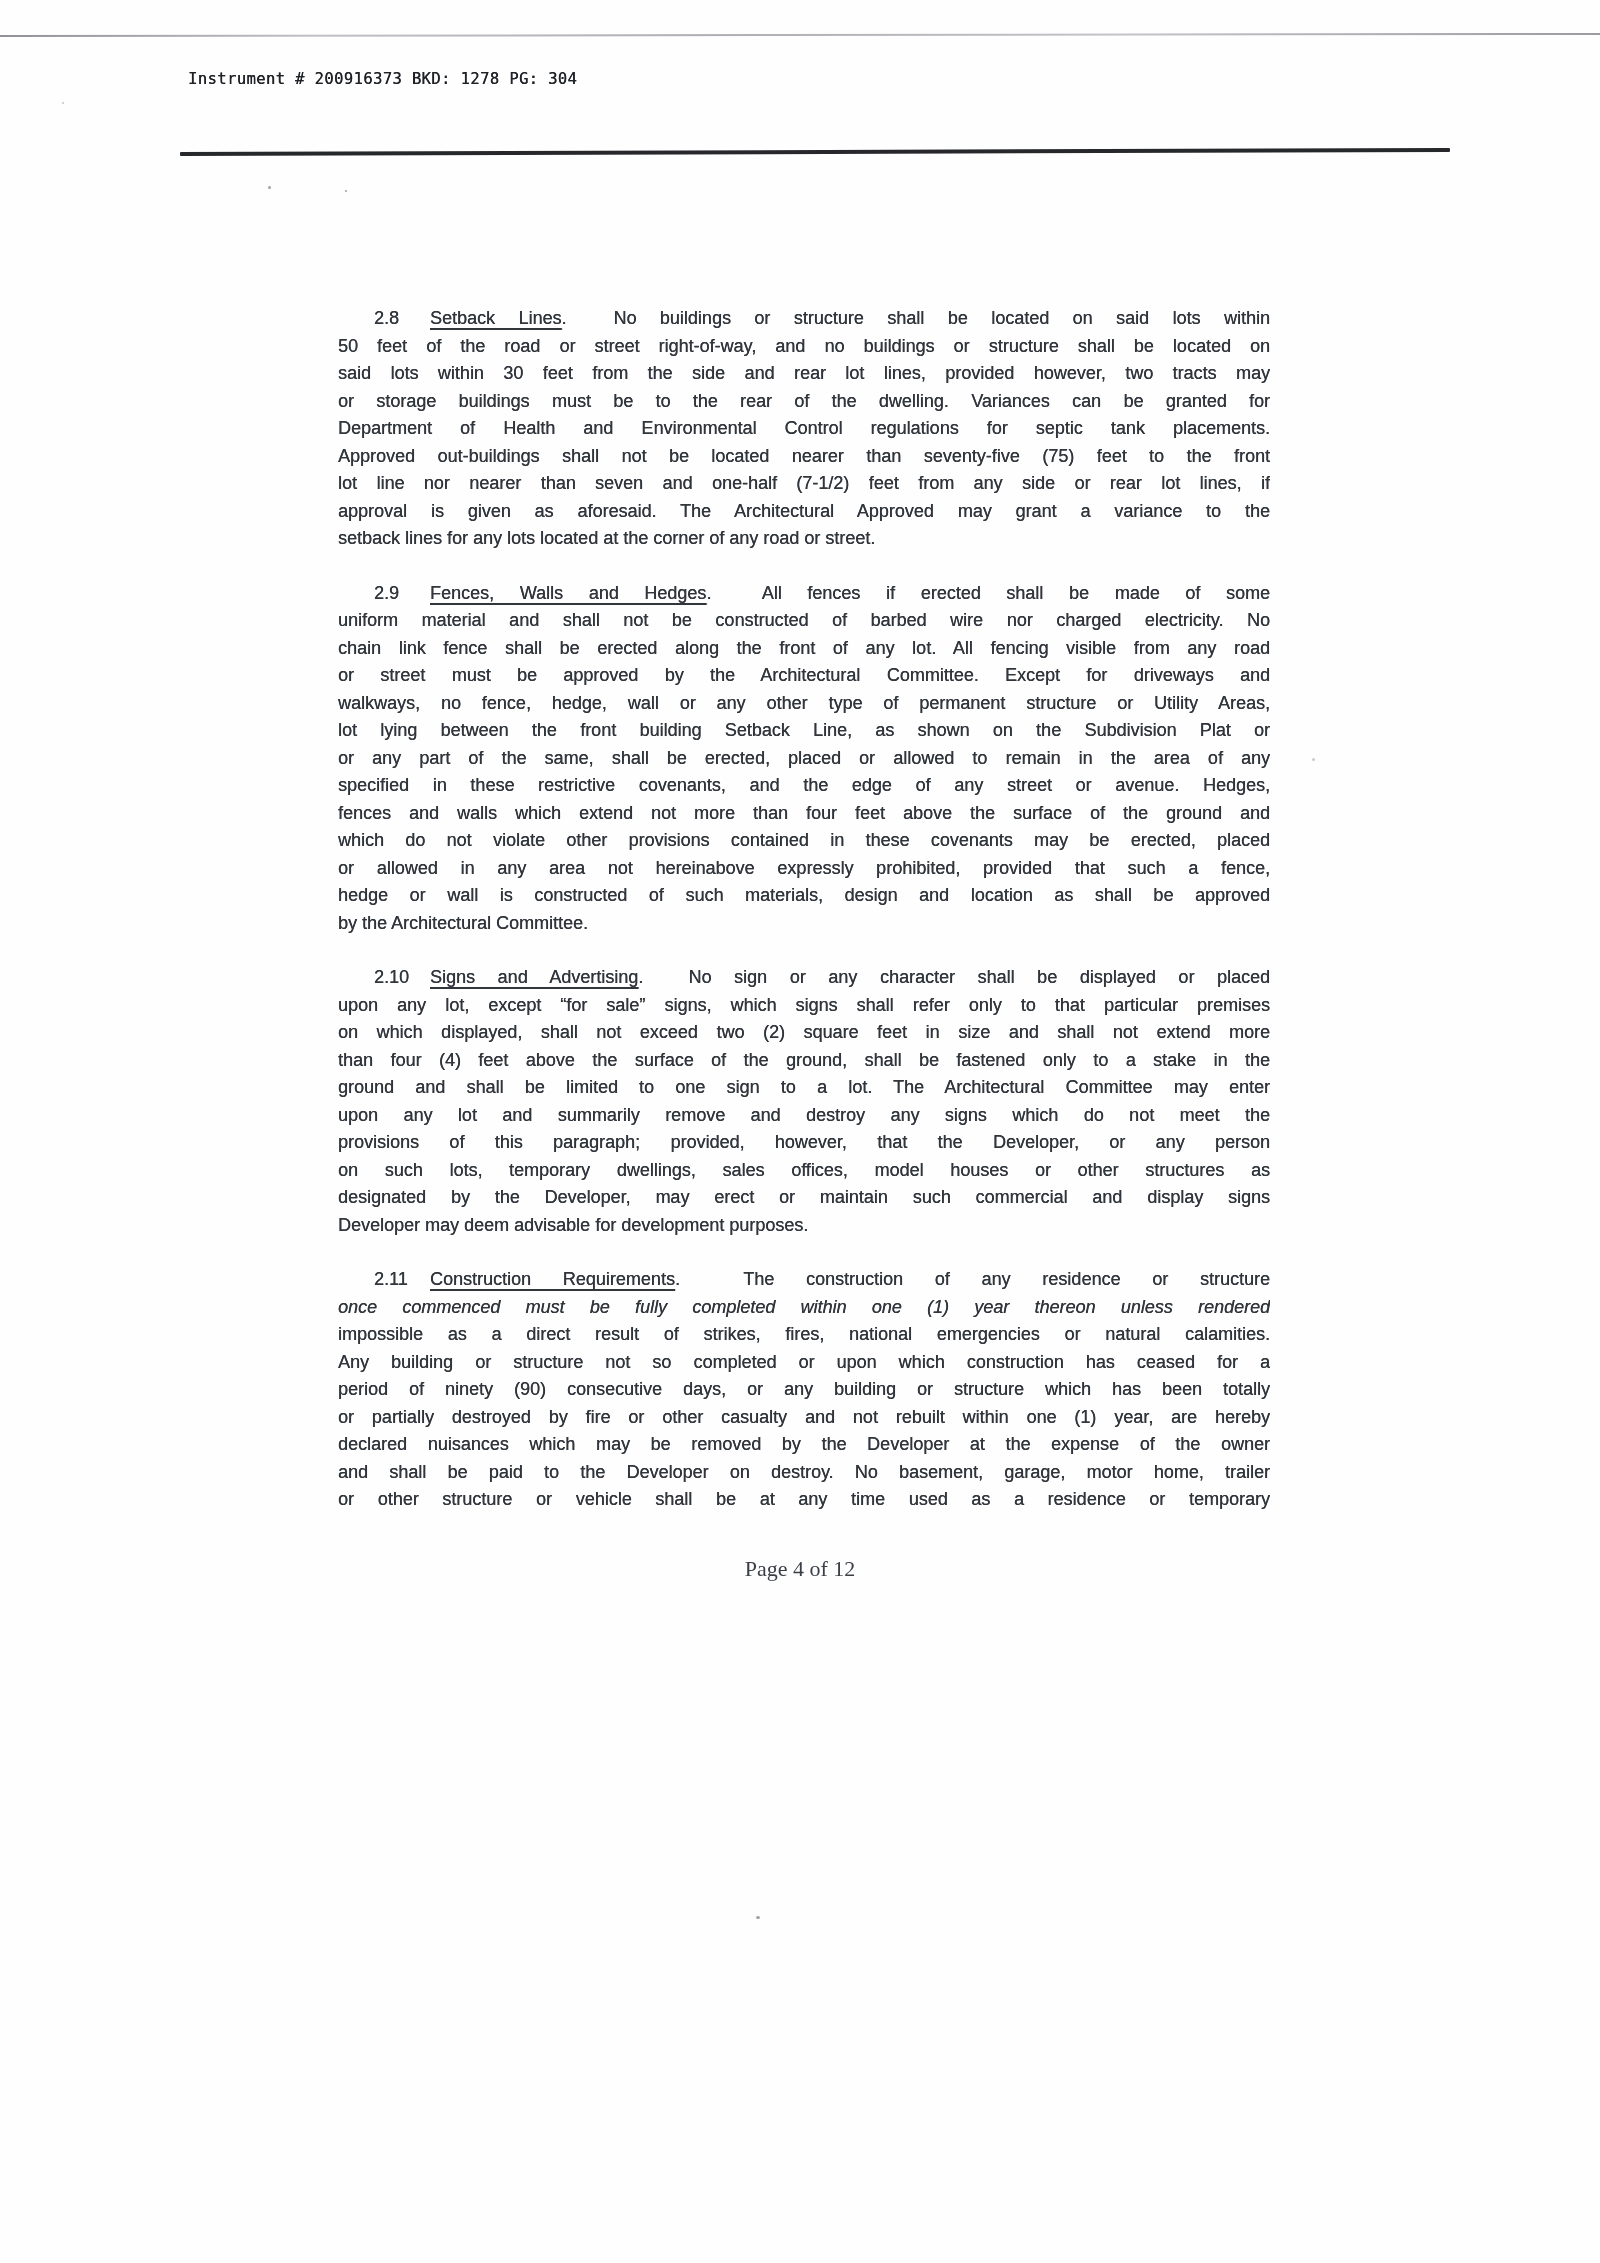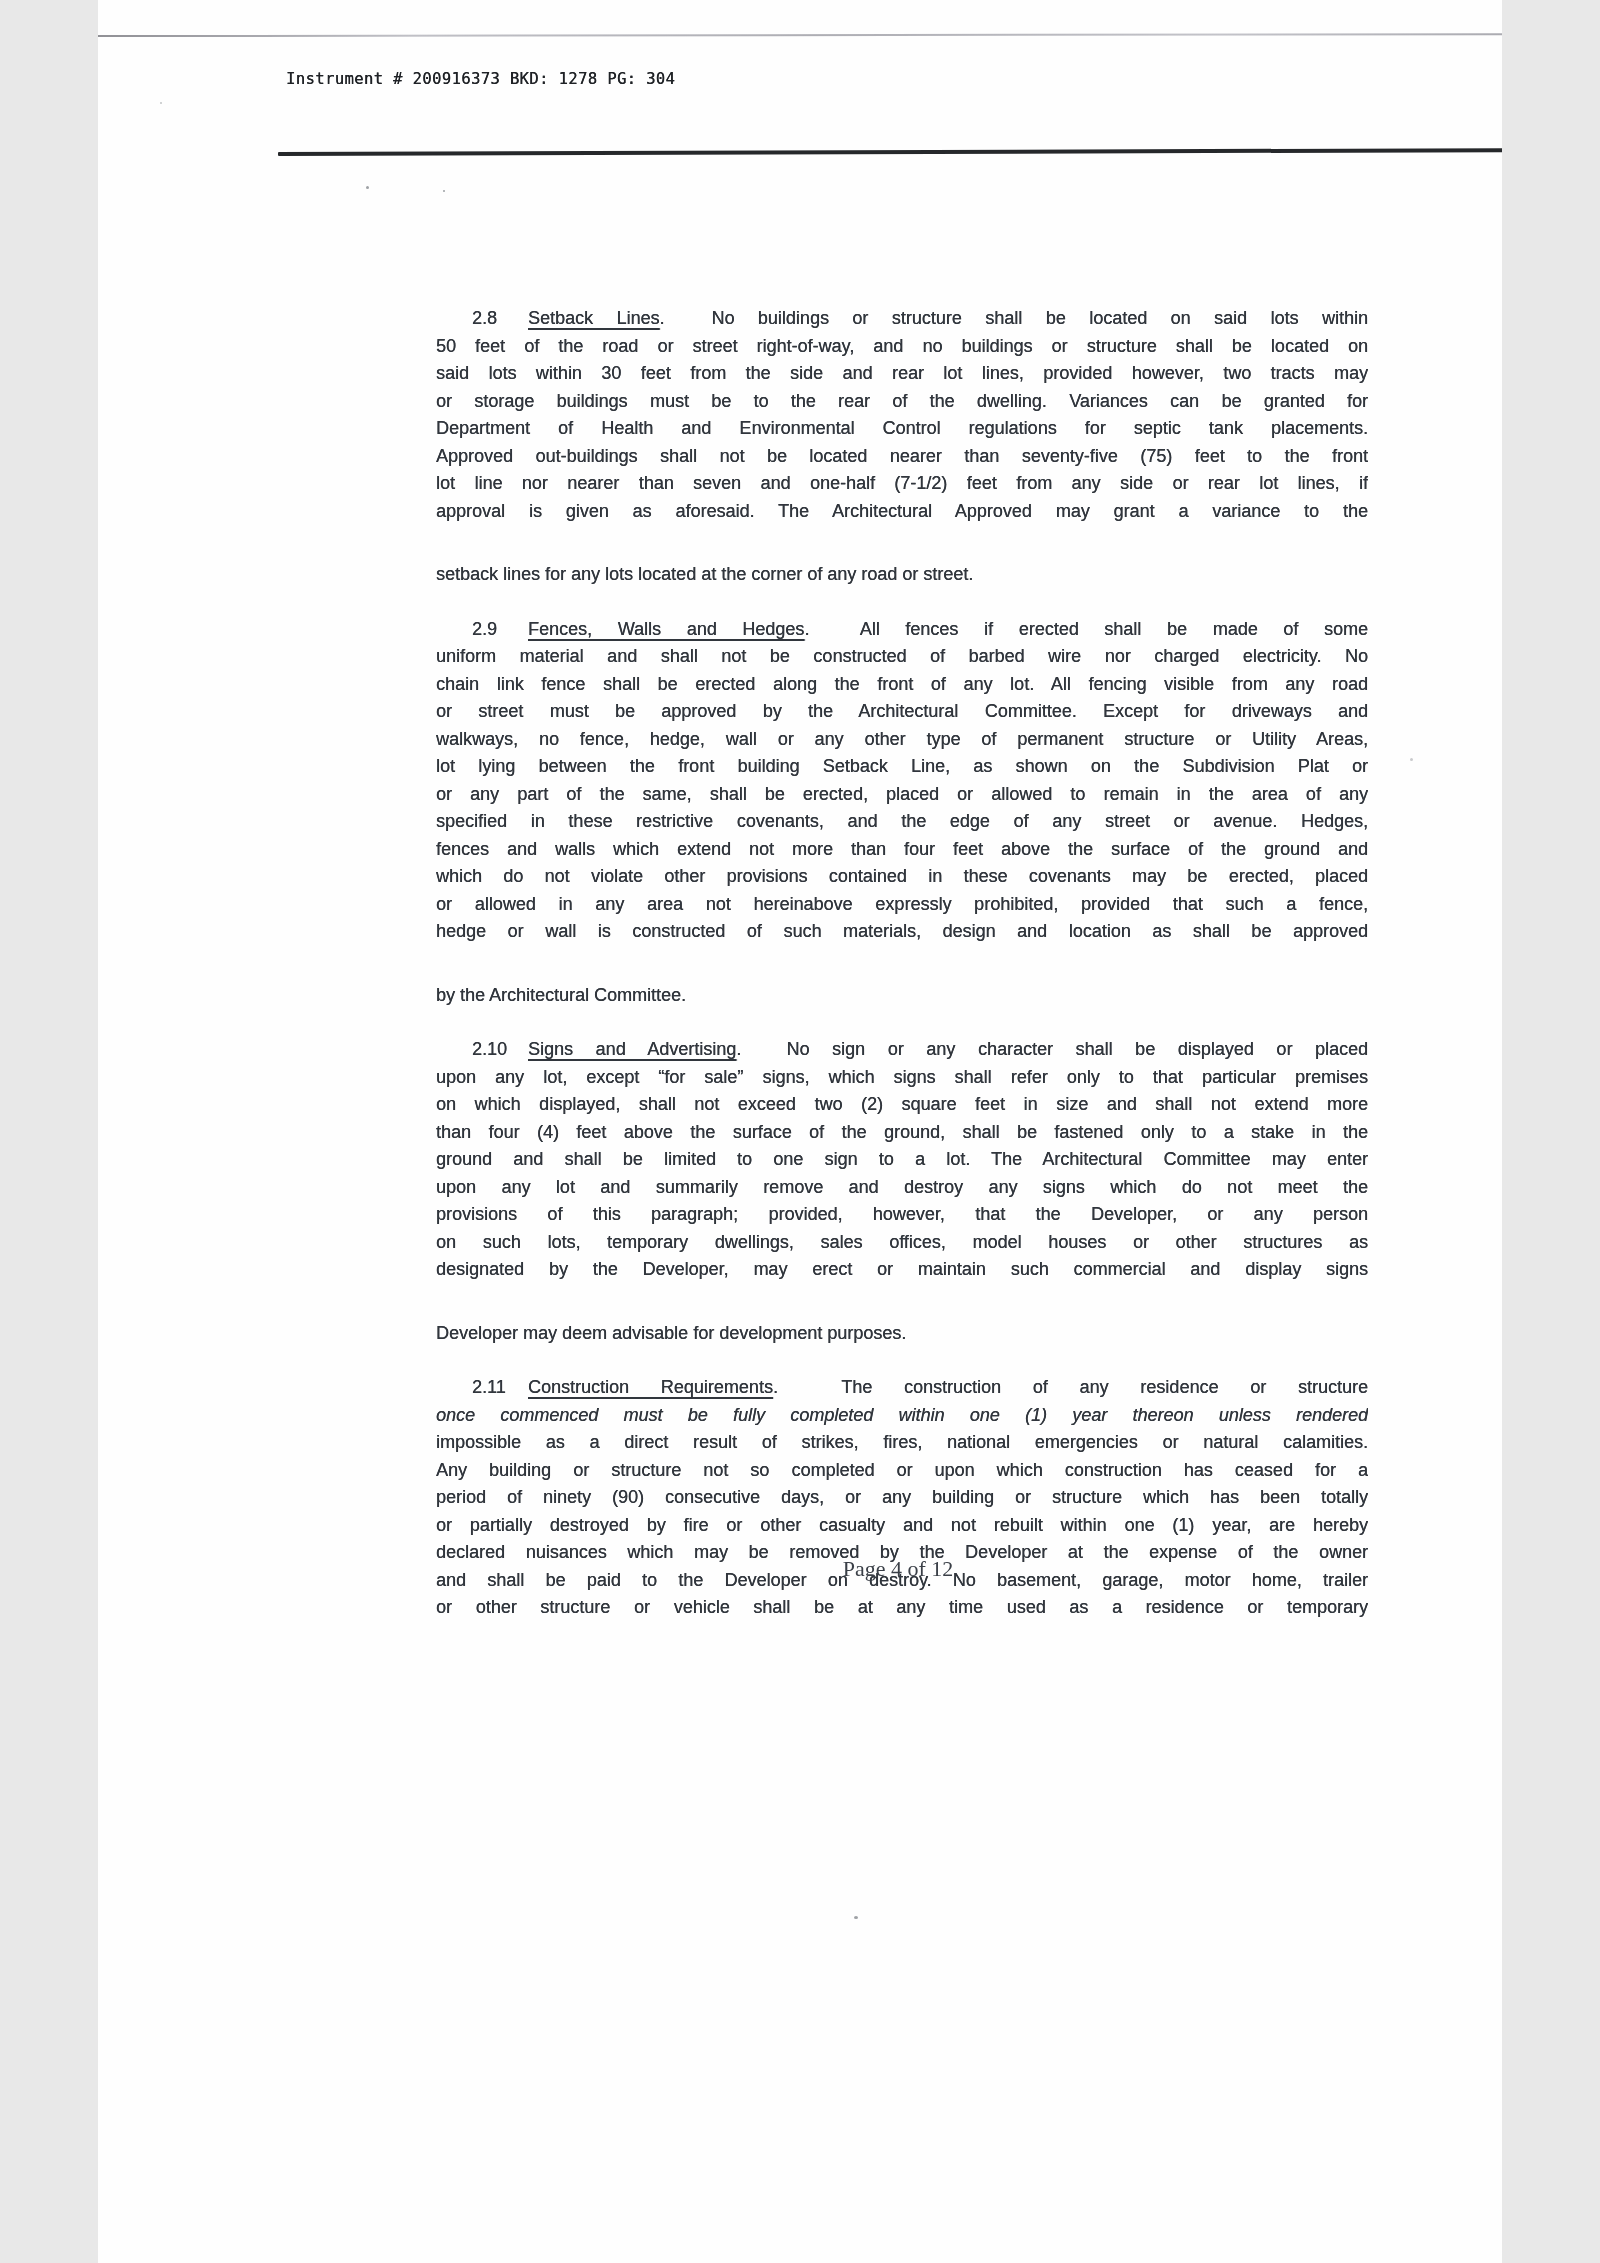--- a/index.html
+++ b/index.html
@@ -1,18 +1,18 @@
 <!DOCTYPE html>
 <html><head>
 <meta charset="utf-8">
 <style>
   html,body { margin:0; padding:0; background:#e8e8e8; }
   .page {
     position:relative;
-    width:1404px; height:2263px;
+    width:1600px; height:2263px;
     margin:0 auto;
     background:#fefefe;
     overflow:hidden;
     font-family:"Liberation Sans","DejaVu Sans",sans-serif;
     color:#31363d;
   }
   
   .scan-line-top {
     position:absolute; left:-10px; top:34px; width:1620px; height:2px;
     background:linear-gradient(90deg,#8f8f94,#c0c0c6 20%,#aeaeb4 45%,#c3c3c9 70%,#9a9aa0);
@@ -35,21 +35,21 @@
     position:absolute; left:338px; top:305px; width:932px;
     font-size:18px; line-height:27.5px;
     text-shadow:0.25px 0 0 currentColor;
   }
   .section { margin:0 0 27px 0; }
   .line {
     height:27.5px; overflow:hidden;
     text-align:justify;
   }
   .line::after { content:""; display:inline-block; width:100%; height:0; }
-  .line.last { text-align:left;margin-top:36px; }
+  .line.last { text-align:left; }
   .line.last::after { content:none; }
   .line.italic { font-style:italic; }
   .sec-indent { display:inline-block; width:36px; }
   .sec-num { display:inline-block; width:56px; }
   .sec-title {
     text-decoration:underline;
     text-decoration-thickness:2px;
     text-underline-offset:3.5px;
   }
   .footer-label {

